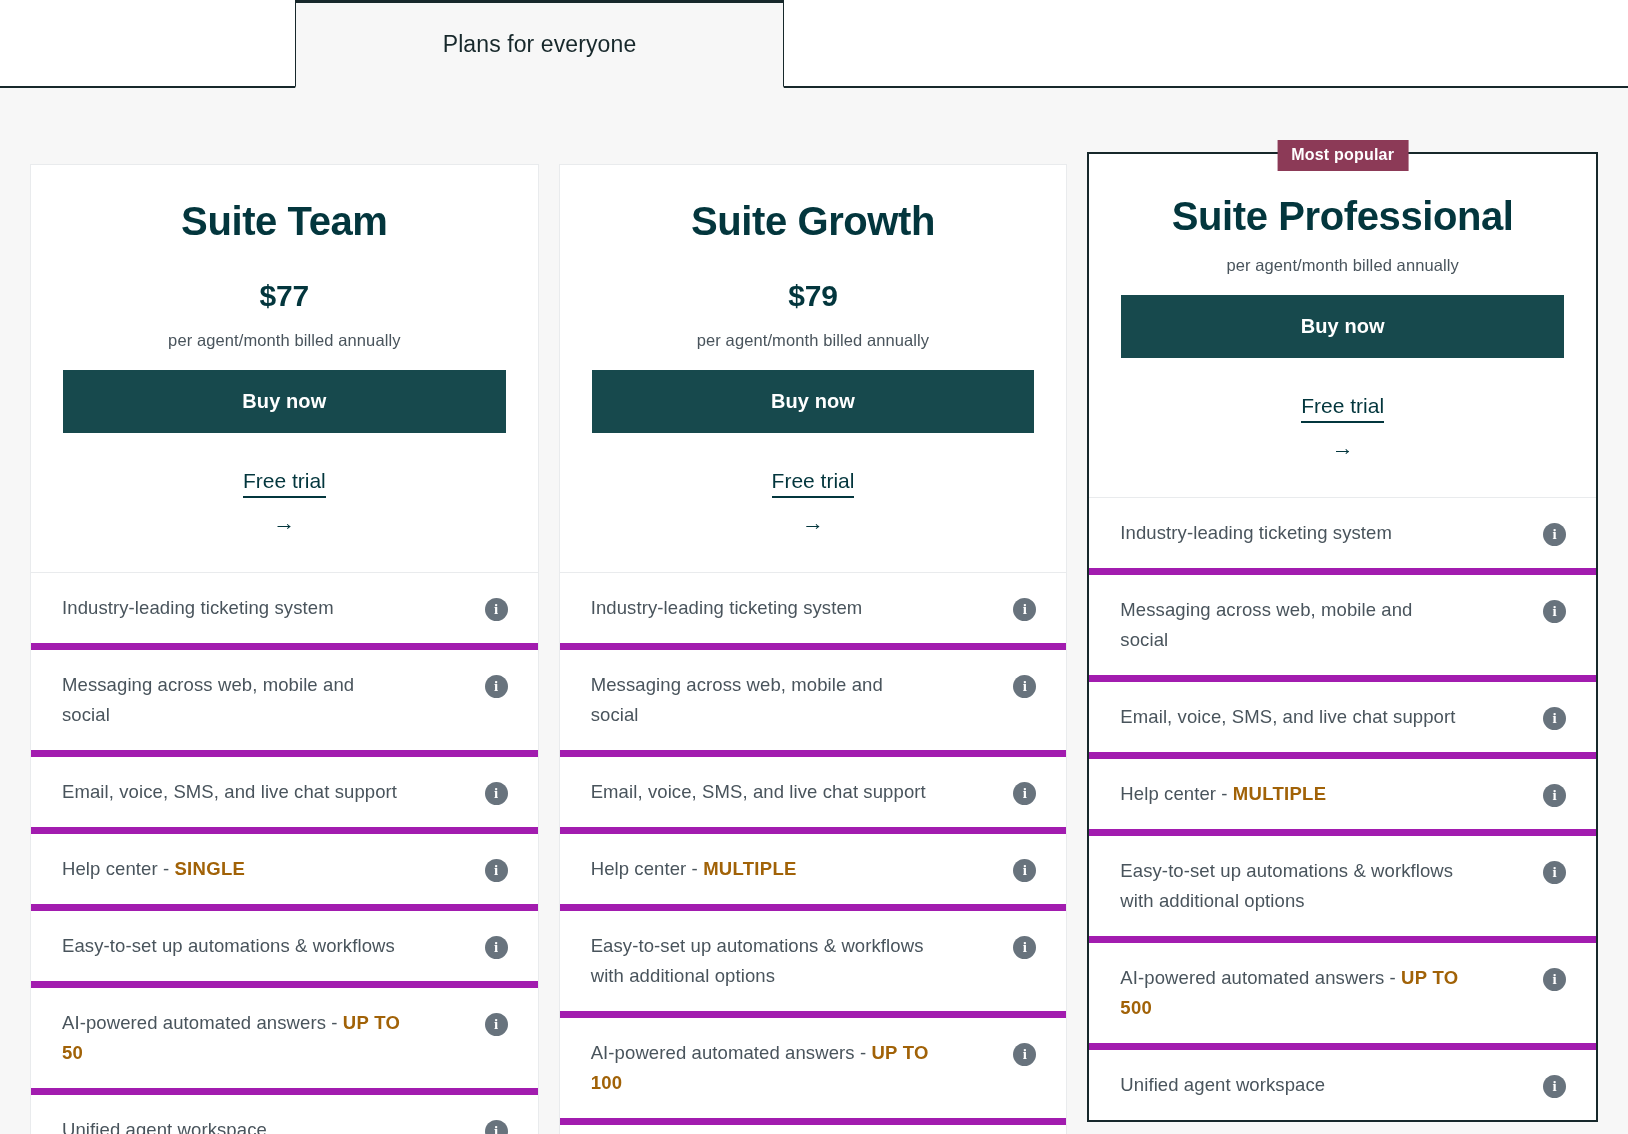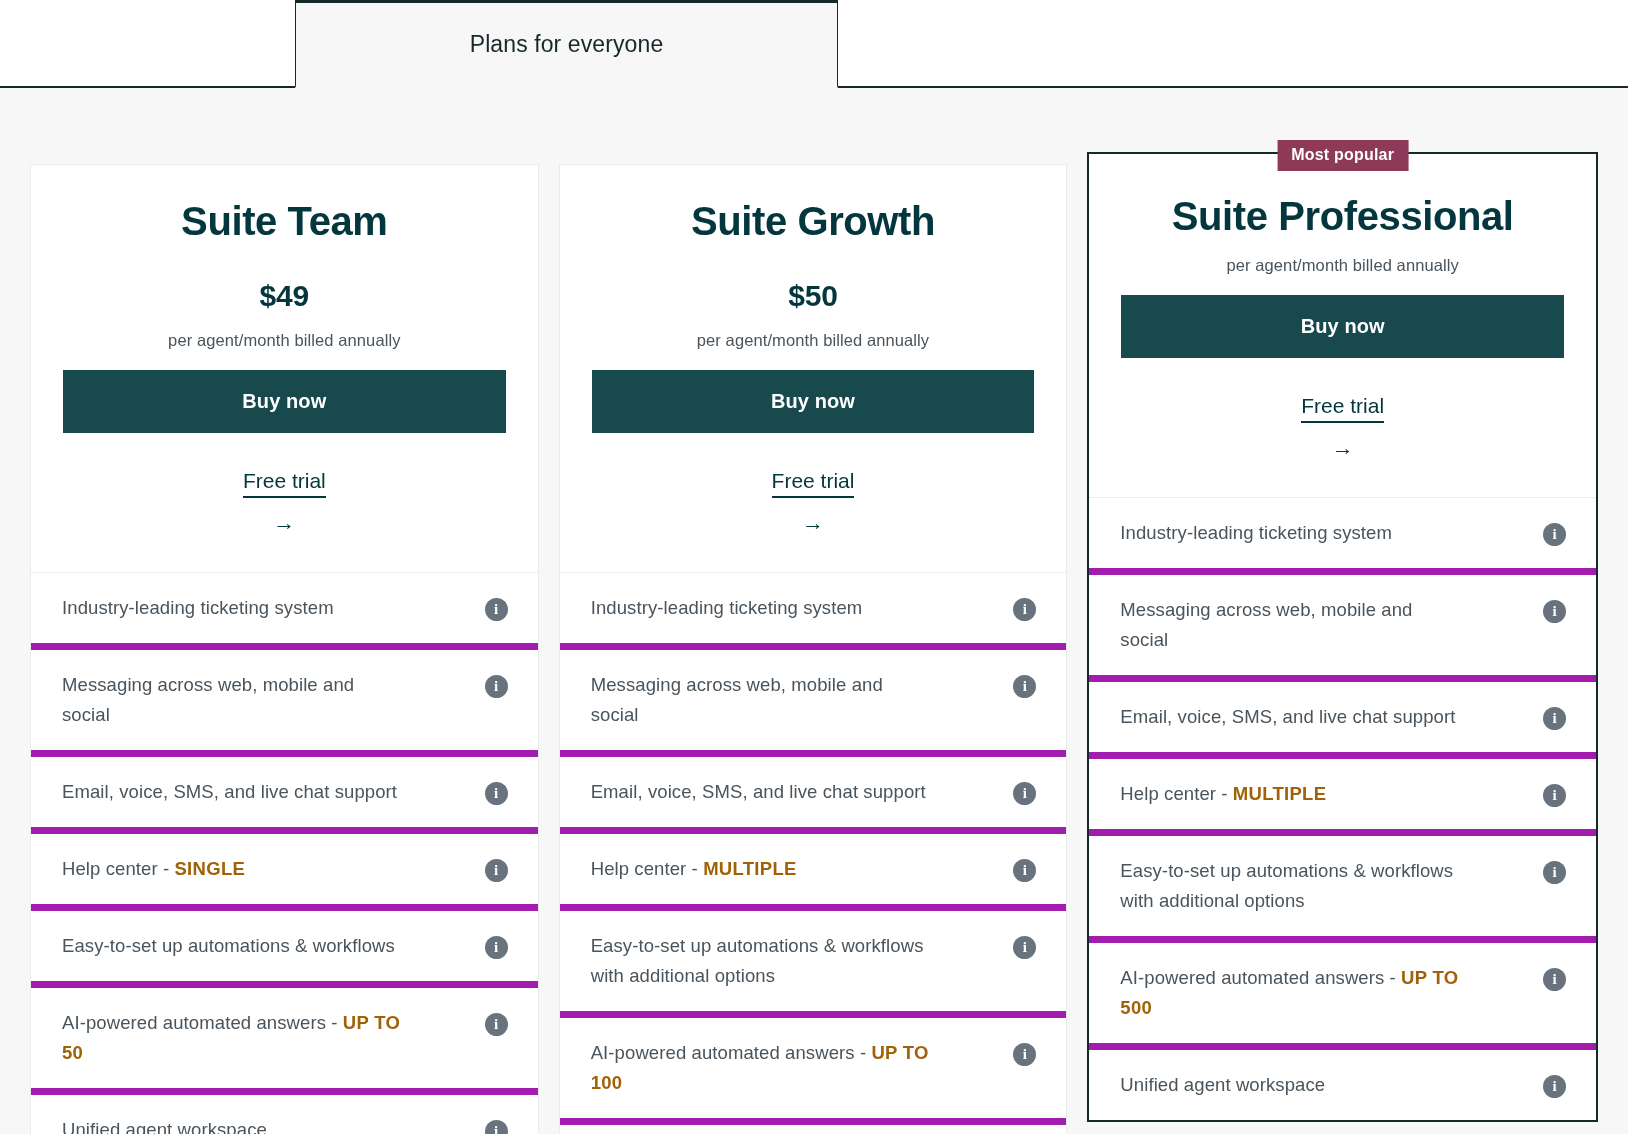--- a/index.html
+++ b/index.html
@@ -31,21 +31,21 @@
     
     content: "";
     position: absolute;
     left: 0; right: 0; bottom: 0;
     height: 2px;
     background: #17282b;
     z-index: 1;
   }
 
   .tab {
-    width: 543px;
+    width: 489px;
     display: flex;
     align-items: center;
     justify-content: center;
     font-size: 23px;
     letter-spacing: .1px;
     color: #17282b;
     background: #ffffff;
     position: relative;
     cursor: pointer;
     user-select: none;
@@ -221,21 +221,21 @@
   <div class="tab tab-active">
     <span>Plans for everyone</span>
   </div>
 </div>
 
 <div class="plans-area">
   <div class="cards" id="cards">
       <div class="card">
         <div class="card-head">
           <div class="plan-name">Suite Team</div>
-          <div class="plan-price">$49</div>
+          <div class="plan-price">$77</div>
           <div class="plan-billing">per agent/month billed annually</div>
           <button class="buy-btn">Buy now</button>
           <div class="trial-wrap">
             <a class="trial-link">Free trial</a>
             <span class="trial-arrow">→</span>
           </div>
         </div>
         <ul class="features">
           <li class="feature-row">
             <span class="feature-text"><span>Industry-leading ticketing system</span></span>
@@ -263,21 +263,21 @@
           </li>
           <li class="feature-row">
             <span class="feature-text"><span>Unified agent workspace</span></span>
             <span class="info-icon">i</span>
           </li>
         </ul>
       </div>
       <div class="card">
         <div class="card-head">
           <div class="plan-name">Suite Growth</div>
-          <div class="plan-price">$50</div>
+          <div class="plan-price">$79</div>
           <div class="plan-billing">per agent/month billed annually</div>
           <button class="buy-btn">Buy now</button>
           <div class="trial-wrap">
             <a class="trial-link">Free trial</a>
             <span class="trial-arrow">→</span>
           </div>
         </div>
         <ul class="features">
           <li class="feature-row">
             <span class="feature-text"><span>Industry-leading ticketing system</span></span>

